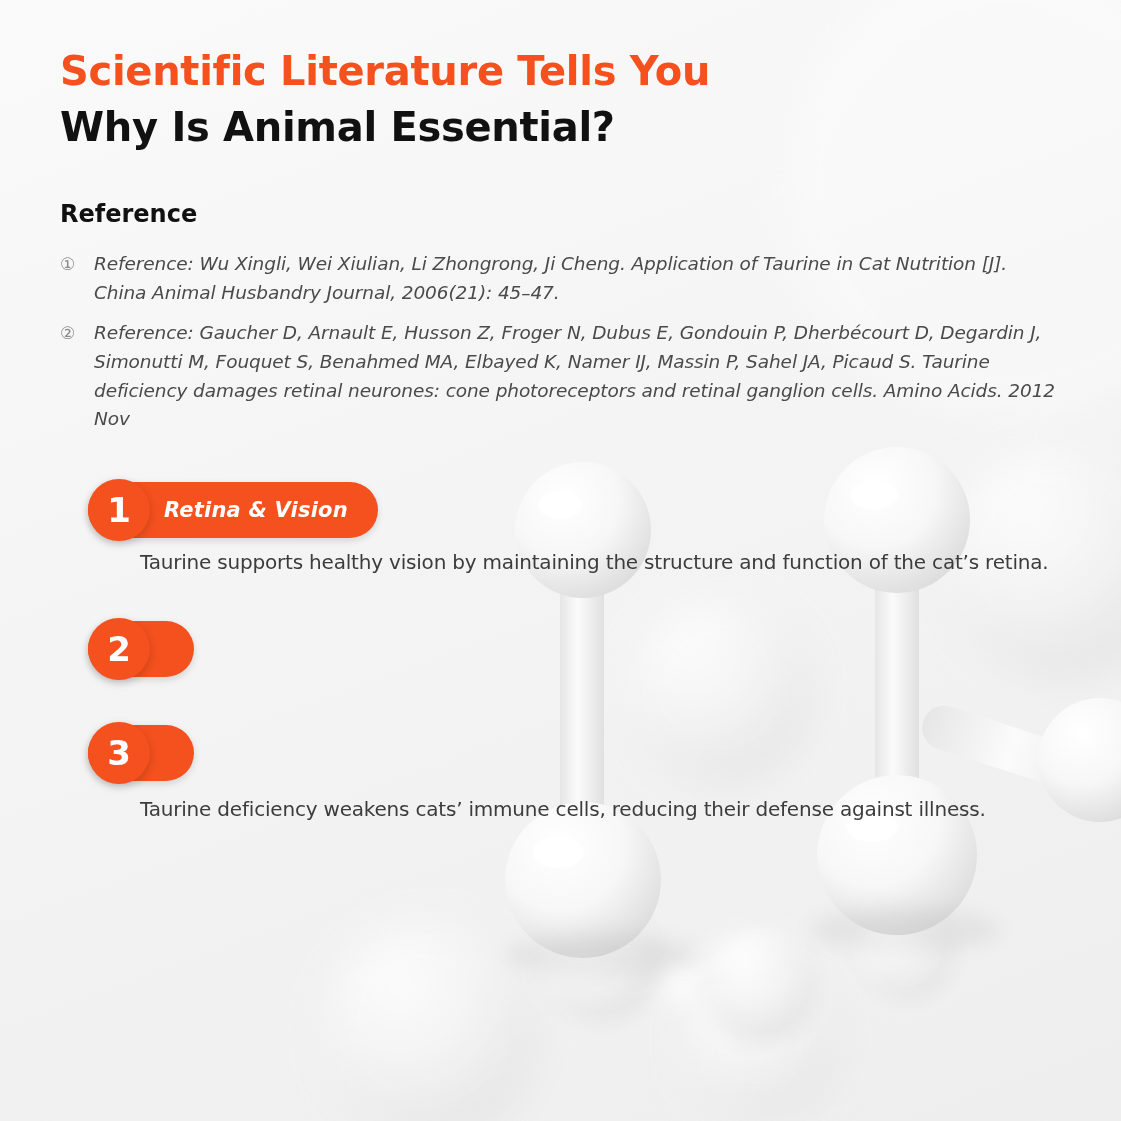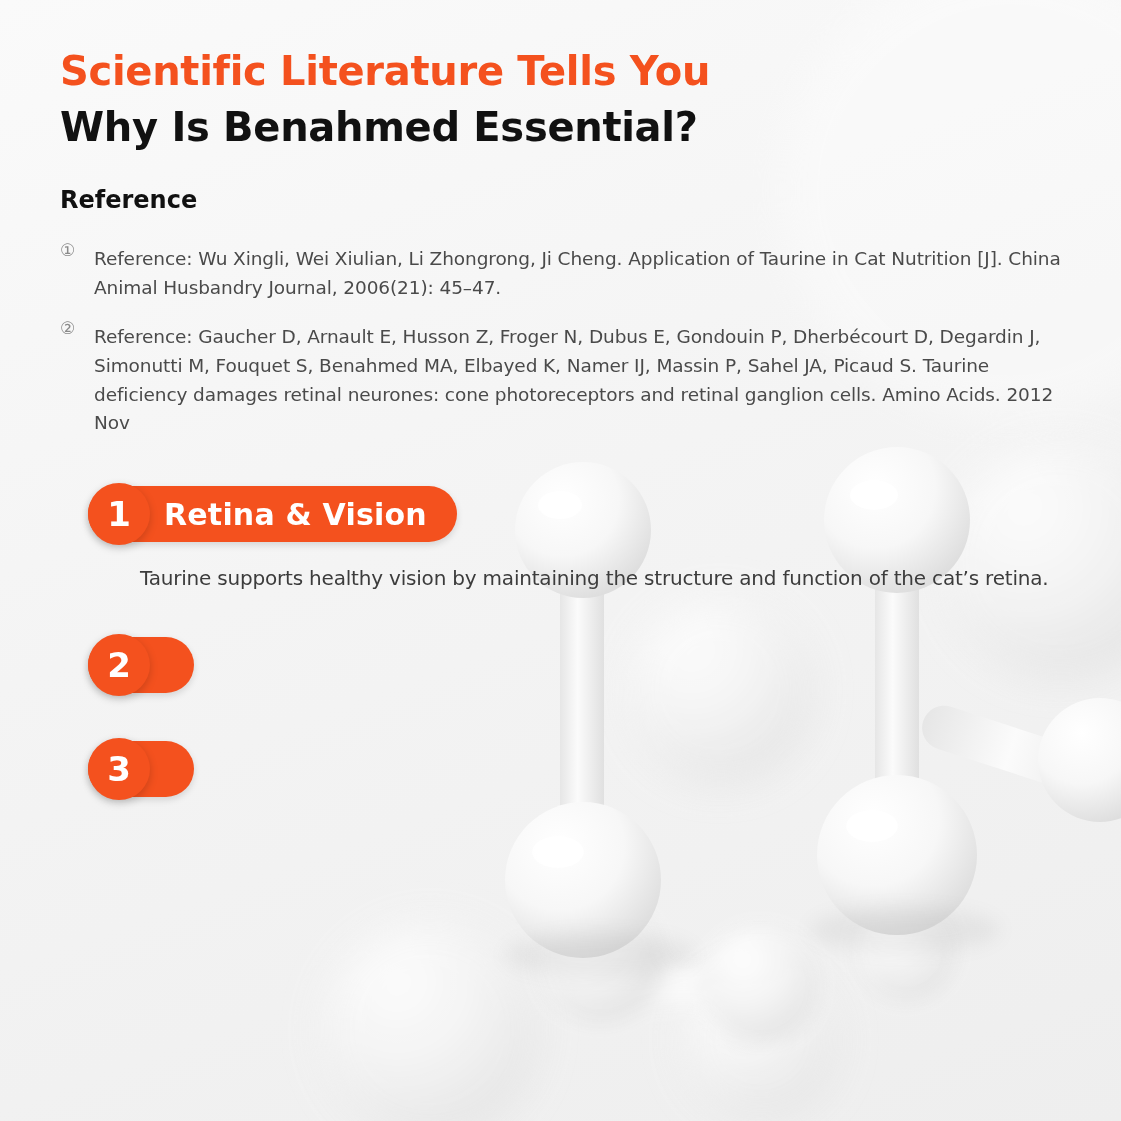--- a/index.html
+++ b/index.html
@@ -52,21 +52,21 @@
     font-family: "DejaVu Sans", sans-serif;
     font-size: 40px;
     font-weight: bold;
     color: #111111;
     letter-spacing: -0.3px;
     line-height: 1.25;
     margin-top: 6px;
   }
 
   .ref-heading {
-    margin-top: 34px;
+    margin-top: 48px;
     font-size: 24px;
     font-weight: bold;
     color: #111111;
   }
 
   .ref-list {
     margin-top: 22px;
   }
   .ref-item {
     display: flex;
@@ -77,24 +77,24 @@
     width: 34px;
     flex: 0 0 34px;
     font-size: 17px;
     color: #8a8a8a;
     line-height: 1.55;
     padding-top: 1px;
   }
   .ref-text {
     flex: 1;
     font-size: 18.5px;
+    font-style: italic;
     color: #4a4a4a;
     line-height: 1.55;
     letter-spacing: -0.1px;
-    margin-top: 9px;
   }
 
   
   .points {
     margin-top: 48px;
   }
   .point {
     margin-bottom: 44px;
   }
   .point:last-child { margin-bottom: 0; }
@@ -111,24 +111,25 @@
     align-items: center;
     height: 56px;
     background: #f4511e;
     border-radius: 28px;
     padding: 0 30px 0 76px;
     margin-left: 28px;
     box-shadow: 0 3px 7px rgba(0,0,0,0.13);
   }
   .pill-label {
     color: #ffffff;
-    font-size: 30px;
+    font-size: 21px;
     font-weight: bold;
     letter-spacing: 0.2px;
     white-space: nowrap;
+    font-style: italic;
   }
   .badge {
     position: absolute;
     left: 0;
     top: 50%;
     transform: translateY(-50%);
     width: 62px;
     height: 62px;
     border-radius: 50%;
     background: #f4511e;
@@ -136,21 +137,21 @@
     display: flex;
     align-items: center;
     justify-content: center;
     font-size: 34px;
     font-weight: bold;
     box-shadow: 0 3px 8px rgba(0,0,0,0.18);
     z-index: 3;
   }
 
   .point-desc {
-    margin-top: 22px;
+    margin-top: 10px;
     margin-left: 80px;
     font-size: 20px;
     color: #3c3c3c;
     line-height: 1.45;
     letter-spacing: -0.2px;
   }
 </style>
 </head>
 <body>
 
@@ -220,21 +221,21 @@
       <ellipse cx="905" cy="930" rx="95" ry="22" fill="#7a7a7a"></ellipse>
     </g>
 
     <circle cx="1010" cy="190" r="230" fill="#ffffff" opacity="0.35" filter="url(#blurStrong)"></circle>
   </svg>
 
   <div class="content">
 
     <div class="title-block">
       <div class="title-line1">Scientific Literature Tells You</div>
-      <div class="title-line2">Why Is Benahmed Essential?</div>
+      <div class="title-line2">Why Is Animal Essential?</div>
     </div>
 
     <div class="ref-heading">Reference</div>
 
     <div class="ref-list">
       <div class="ref-item">
         <div class="ref-marker">①</div>
         <div class="ref-text">Reference: Wu Xingli, Wei Xiulian, Li Zhongrong, Ji Cheng. Application of Taurine in Cat Nutrition [J]. China Animal Husbandry Journal, 2006(21): 45–47.</div>
       </div>
       <div class="ref-item">
@@ -262,17 +263,18 @@
           </div>
         </div>
       </div>
 
       <div class="point">
         <div class="point-head">
           <div class="pill">
             <span class="badge">3</span>
           </div>
         </div>
+        <div class="point-desc">Taurine deficiency weakens cats’ immune cells, reducing their defense against illness.</div>
       </div>
 
     </div>
   </div>
 </div>
 
 </body></html>

